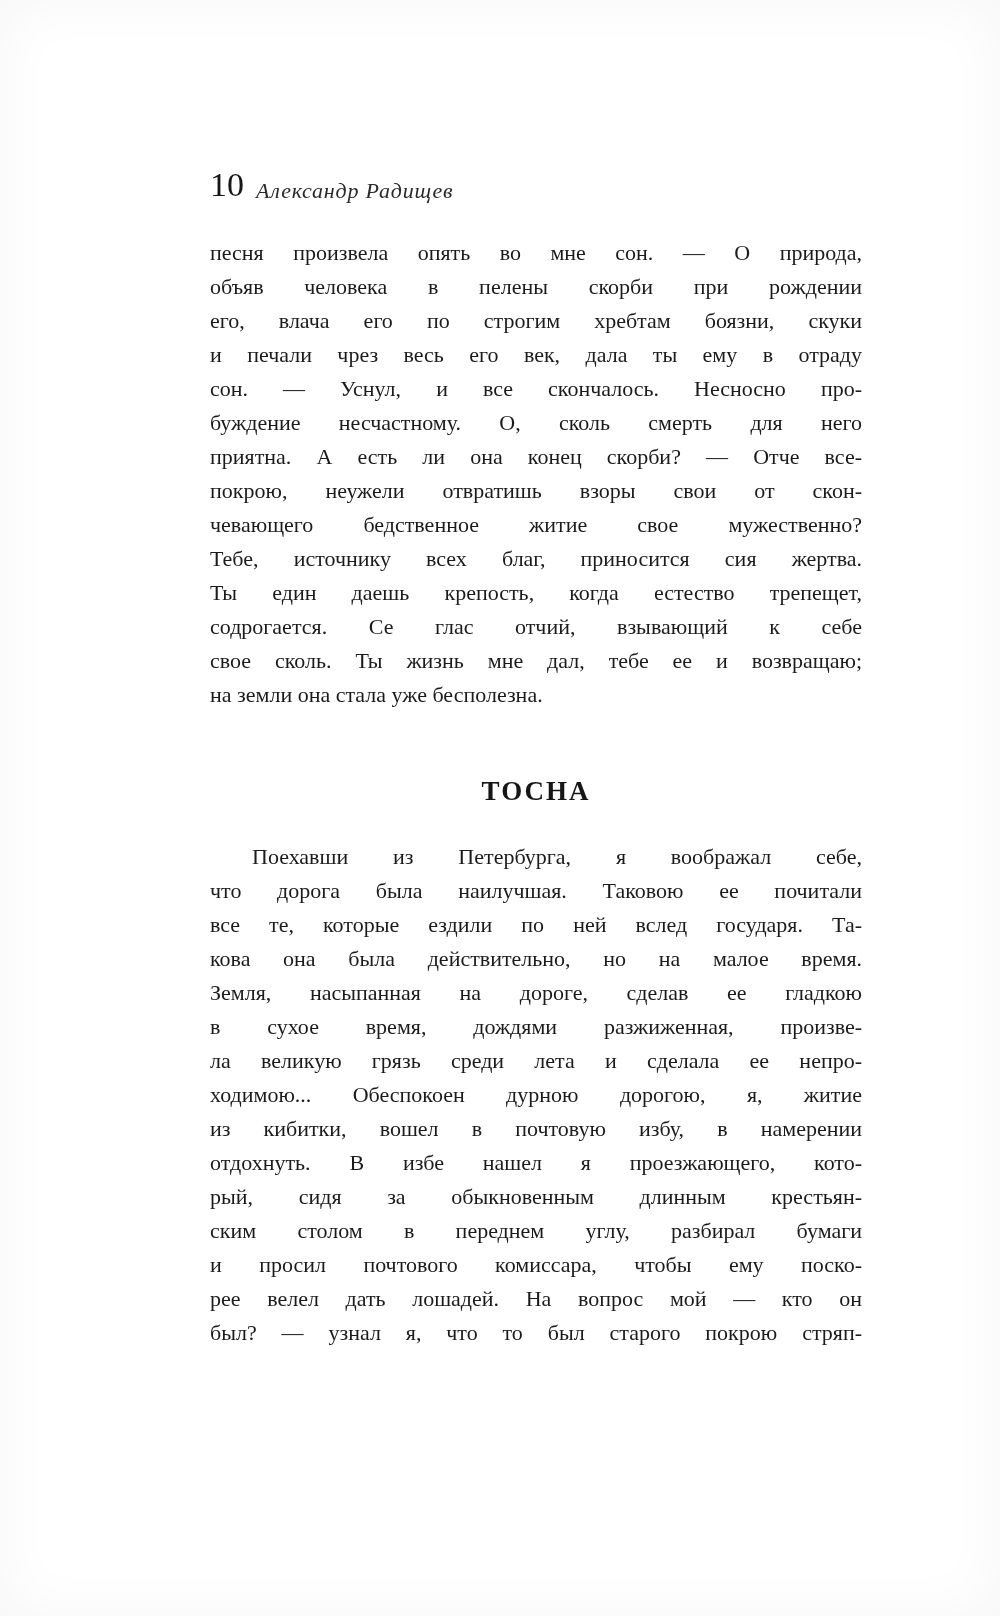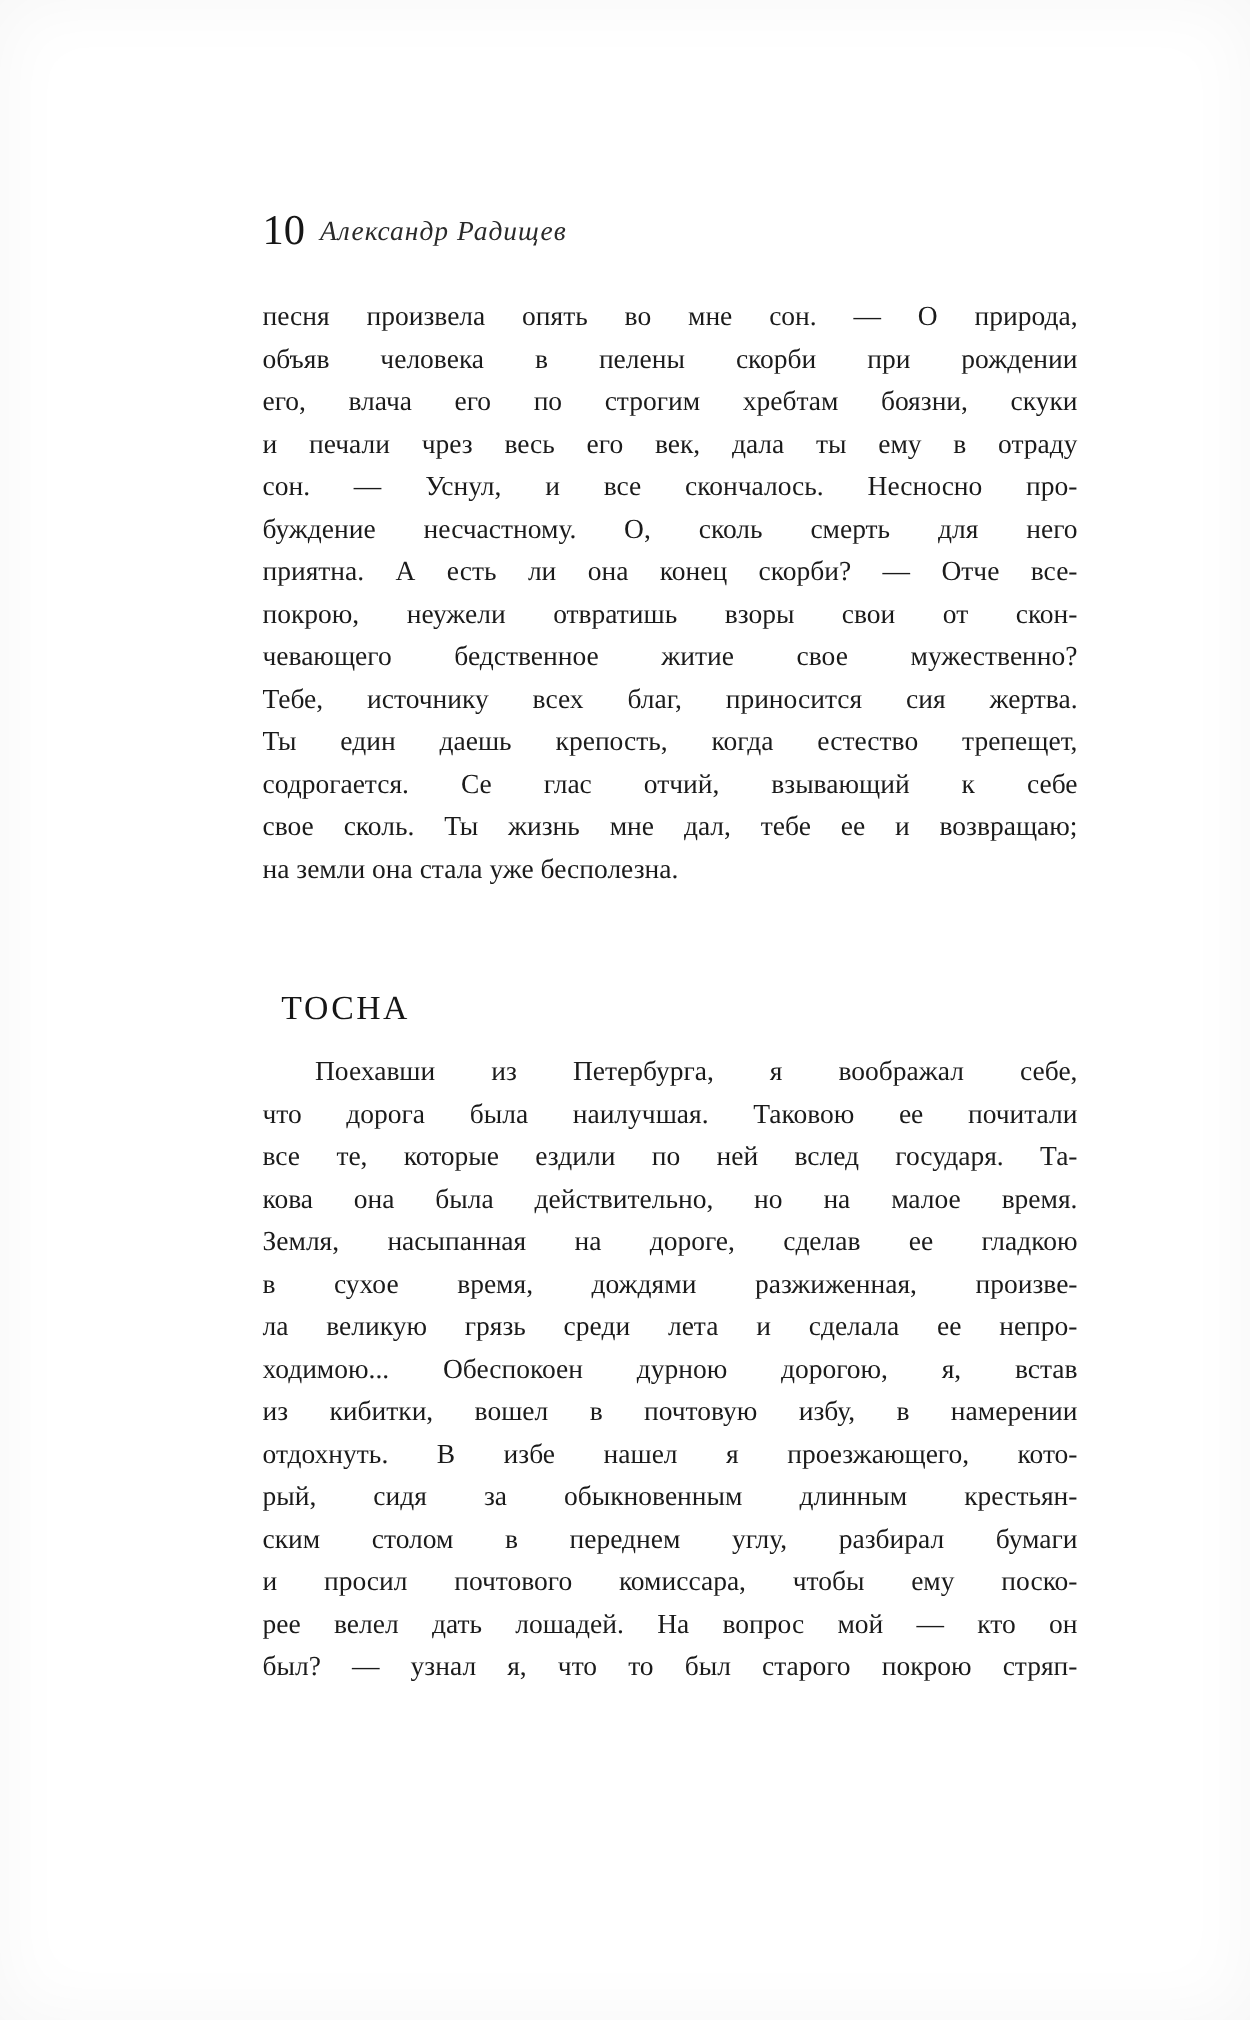--- a/index.html
+++ b/index.html
@@ -22,21 +22,21 @@
     position: absolute;
     left: 210px;
     width: 652px;
   }
   .page-header {
     position: absolute;
     top: 166px;
     left: 210px;
     width: 652px;
     display: flex;
-    align-items: center;
+    align-items: flex-end;
   }
   .page-number {
     font-size: 34px;
     line-height: 38px;
     color: #161616;
   }
   .running-title {
     font-style: italic;
     font-size: 22px;
     margin-left: 12px;
@@ -61,23 +61,24 @@
     text-align-last: left;
   }
   .line.indent {
     text-indent: 42px;
   }
   .chapter-heading {
     position: absolute;
     top: 776px;
     left: 210px;
     width: 652px;
-    margin: 15px;
+    margin: 0;
+    text-align: center;
     font-size: 27px;
-    font-weight: normal;
+    font-weight: bold;
     letter-spacing: 2px;
     color: #161616;
   }
 </style>
 </head>
 <body>
 
 <div class="page">
 
   <div class="page-header">
@@ -105,21 +106,21 @@
   <h2 class="chapter-heading">ТОСНА</h2>
 
   <div class="text-block paragraph para-2">
       <div class="line indent">Поехавши из Петербурга, я воображал себе,</div>
       <div class="line">что дорога была наилучшая. Таковою ее почитали</div>
       <div class="line">все те, которые ездили по ней вслед государя. Та-</div>
       <div class="line">кова она была действительно, но на малое время.</div>
       <div class="line">Земля, насыпанная на дороге, сделав ее гладкою</div>
       <div class="line">в сухое время, дождями разжиженная, произве-</div>
       <div class="line">ла великую грязь среди лета и сделала ее непро-</div>
-      <div class="line">ходимою... Обеспокоен дурною дорогою, я, встав</div>
+      <div class="line">ходимою... Обеспокоен дурною дорогою, я, житие</div>
       <div class="line">из кибитки, вошел в почтовую избу, в намерении</div>
       <div class="line">отдохнуть. В избе нашел я проезжающего, кото-</div>
       <div class="line">рый, сидя за обыкновенным длинным крестьян-</div>
       <div class="line">ским столом в переднем углу, разбирал бумаги</div>
       <div class="line">и просил почтового комиссара, чтобы ему поско-</div>
       <div class="line">рее велел дать лошадей. На вопрос мой — кто он</div>
       <div class="line">был? — узнал я, что то был старого покрою стряп-</div>
     </div>
 
 </div>

